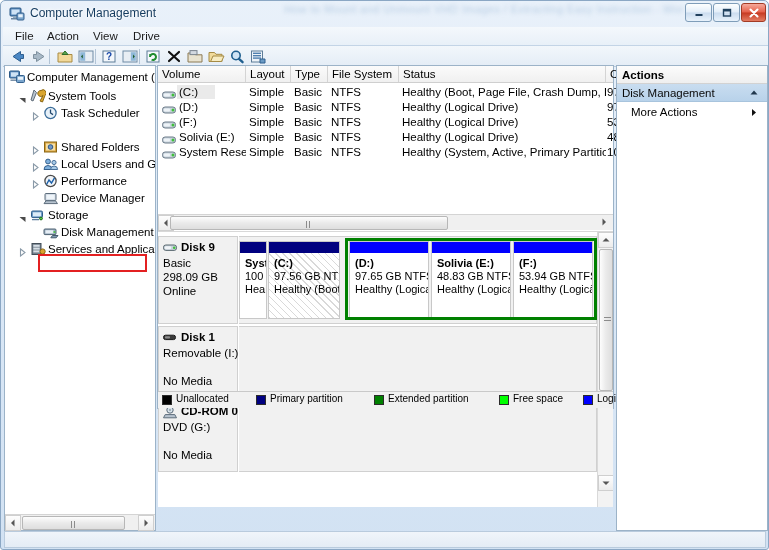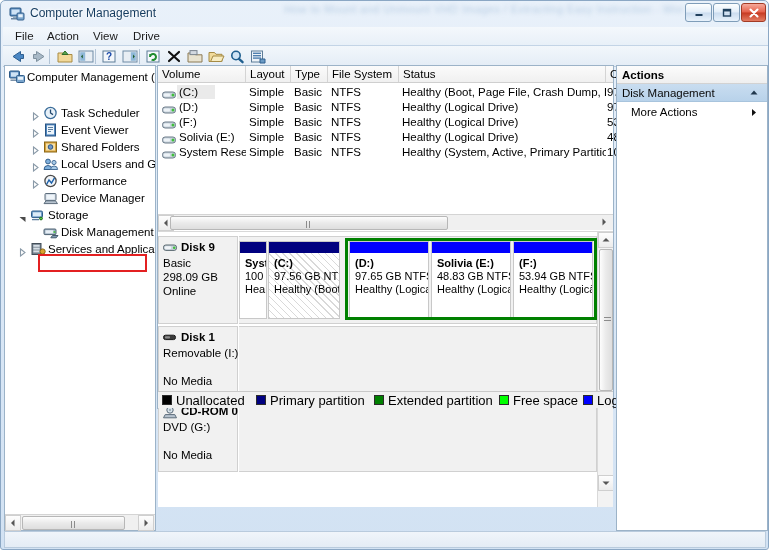--- a/index.html
+++ b/index.html
@@ -249,21 +249,21 @@
 
   
   #legend {
     position: absolute; left: 0; bottom: 0;
     width: 455px; height: 17px;
     background: #f1f1f1;
     border-top: 1px solid #c9c9c9;
   }
   .lg-item { position: absolute; top: 2px; height: 13px; }
   .lg-sw { position: absolute; left: 0; top: 1px; width: 10px; height: 10px; border: 1px solid #2b2b2b; }
-  .lg-tx { position: absolute; left: 14px; top: -1px; font-size: 13px; color: #000; white-space: nowrap; }
+  .lg-tx { position: absolute; left: 14px; top: -1px; font-size: 10px; color: #000; white-space: nowrap; }
 
   
   #act-header {
     position: absolute; left: 0; top: 0; width: 150px; height: 18px;
     background: linear-gradient(180deg,#fcfcfc 0%, #efefef 100%);
     border-bottom: 1px solid #d2d2d2;
     font-size: 11.5px; font-weight: bold; color: #000;
     line-height: 18px; padding-left: 5px;
   }
   #act-group {
@@ -420,53 +420,50 @@
               <rect x="0.5" y="1" width="10" height="7" rx="1" fill="#5b8bbd" stroke="#2b5986"></rect>
               <rect x="2" y="2.3" width="7" height="4.4" fill="#cfe3f5"></rect>
               <rect x="1.5" y="9.5" width="8" height="1.4" fill="#6c86a0"></rect>
               <rect x="7.5" y="5.5" width="8" height="7" rx="1" fill="#7aa5cc" stroke="#34618f"></rect>
               <rect x="8.8" y="6.8" width="5.4" height="3" fill="#e8f2fb"></rect>
             </svg>
         </span>
         <span class="t-label" style="left:22px">Computer Management (Local</span>
       </div>
 
+      <div class="tree-row" style="top:22px">
+        <span class="expander" style="left:13px">
+          <svg width="9" height="9" viewBox="0 0 9 9">
+              <path d="M1.5 3 L7.5 3 L7.5 8 Z" fill="#4a4a4a"></path>
+            </svg>
+        </span>
+        <span class="t-icon" style="left:25px">
+          <svg width="16" height="14" viewBox="0 0 16 14">
+              <path d="M4 1 L6.5 3.5 L3 12 L1 11 Z" fill="#b9c4cf" stroke="#5e6b78"></path>
+              <path d="M11 1.5 a3 3 0 1 0 2 5 L10 12 L12.5 13 L15 6.5 a3 3 0 0 0 -4 -5 Z" fill="#d9a52f" stroke="#8a6715"></path>
+            </svg>
+        </span>
+        <span class="t-label" style="left:43px">System Tools</span>
+      </div>
 
       <div class="tree-row" style="top:39px">
         <span class="expander" style="left:26px">
           <svg width="9" height="9" viewBox="0 0 9 9">
               <path d="M2.5 1 L7 4.5 L2.5 8 Z" fill="none" stroke="#8a9aa8" stroke-width="1.1"></path>
             </svg>
         </span>
         <span class="t-icon" style="left:38px">
           <svg width="16" height="14" viewBox="0 0 16 14">
               <circle cx="7.5" cy="7" r="5.6" fill="#e6f0f8" stroke="#3a6c99" stroke-width="1.3"></circle>
               <path d="M7.5 3.5 L7.5 7 L10 8.6" stroke="#22486e" stroke-width="1.3" fill="none"></path>
             </svg>
         </span>
         <span class="t-label" style="left:56px">Task Scheduler</span>
       </div>
 
-      <div class="tree-row" style="top:56px">
-        <span class="expander" style="left:26px">
-          <svg width="9" height="9" viewBox="0 0 9 9">
-              <path d="M2.5 1 L7 4.5 L2.5 8 Z" fill="none" stroke="#8a9aa8" stroke-width="1.1"></path>
-            </svg>
-        </span>
-        <span class="t-icon" style="left:38px">
-          <svg width="16" height="14" viewBox="0 0 16 14">
-              <rect x="2.5" y="1" width="10" height="12" fill="#4f86bf" stroke="#2a5583"></rect>
-              <rect x="4" y="2.4" width="7" height="9" fill="#eef5fb"></rect>
-              <rect x="5" y="4" width="5" height="1" fill="#5a7d9f"></rect>
-              <rect x="5" y="6" width="5" height="1" fill="#5a7d9f"></rect>
-              <rect x="5" y="8" width="3" height="1" fill="#5a7d9f"></rect>
-            </svg>
-        </span>
-        <span class="t-label" style="left:56px">Event Viewer</span>
-      </div>
 
       <div class="tree-row" style="top:73px">
         <span class="expander" style="left:26px">
           <svg width="9" height="9" viewBox="0 0 9 9">
               <path d="M2.5 1 L7 4.5 L2.5 8 Z" fill="none" stroke="#8a9aa8" stroke-width="1.1"></path>
             </svg>
         </span>
         <span class="t-icon" style="left:38px">
           <svg width="16" height="14" viewBox="0 0 16 14">
               <rect x="1.5" y="2" width="12" height="10" fill="#d8a23c" stroke="#8a6615"></rect>

